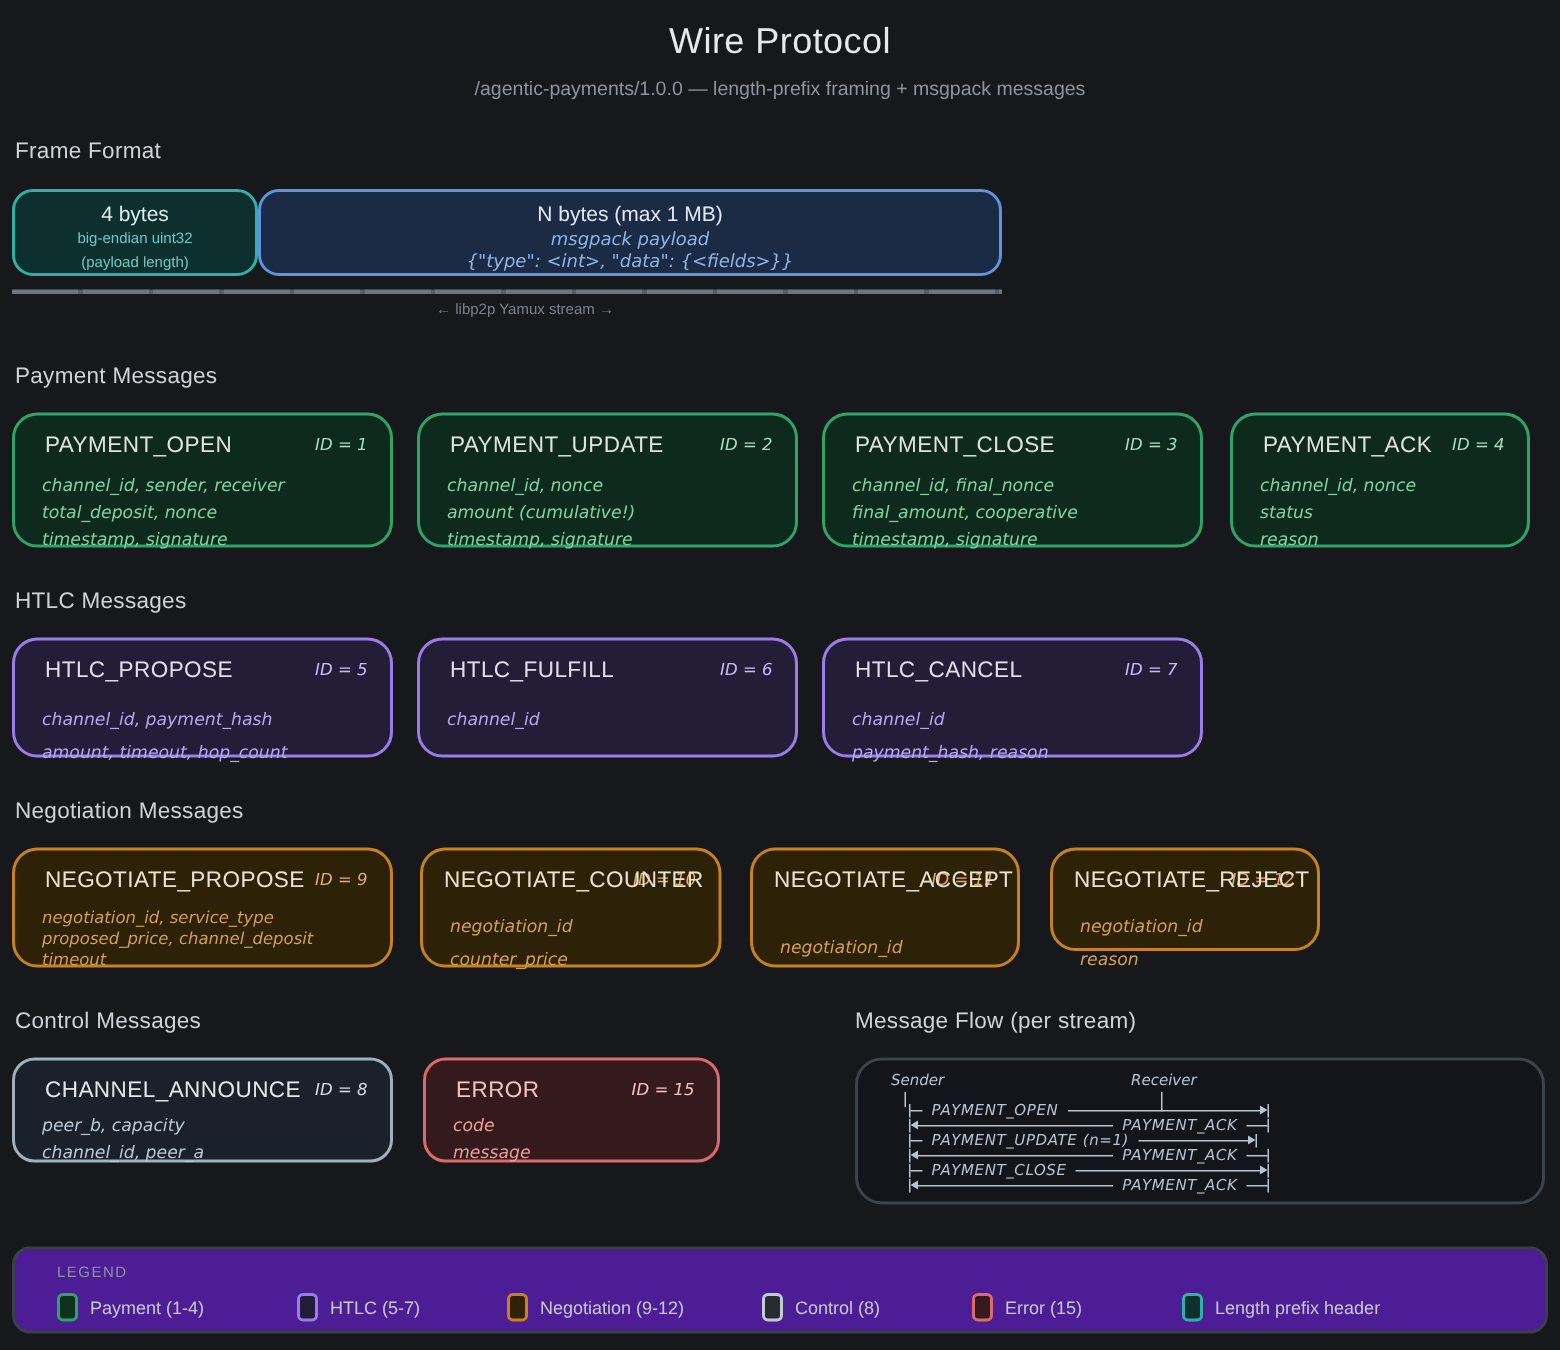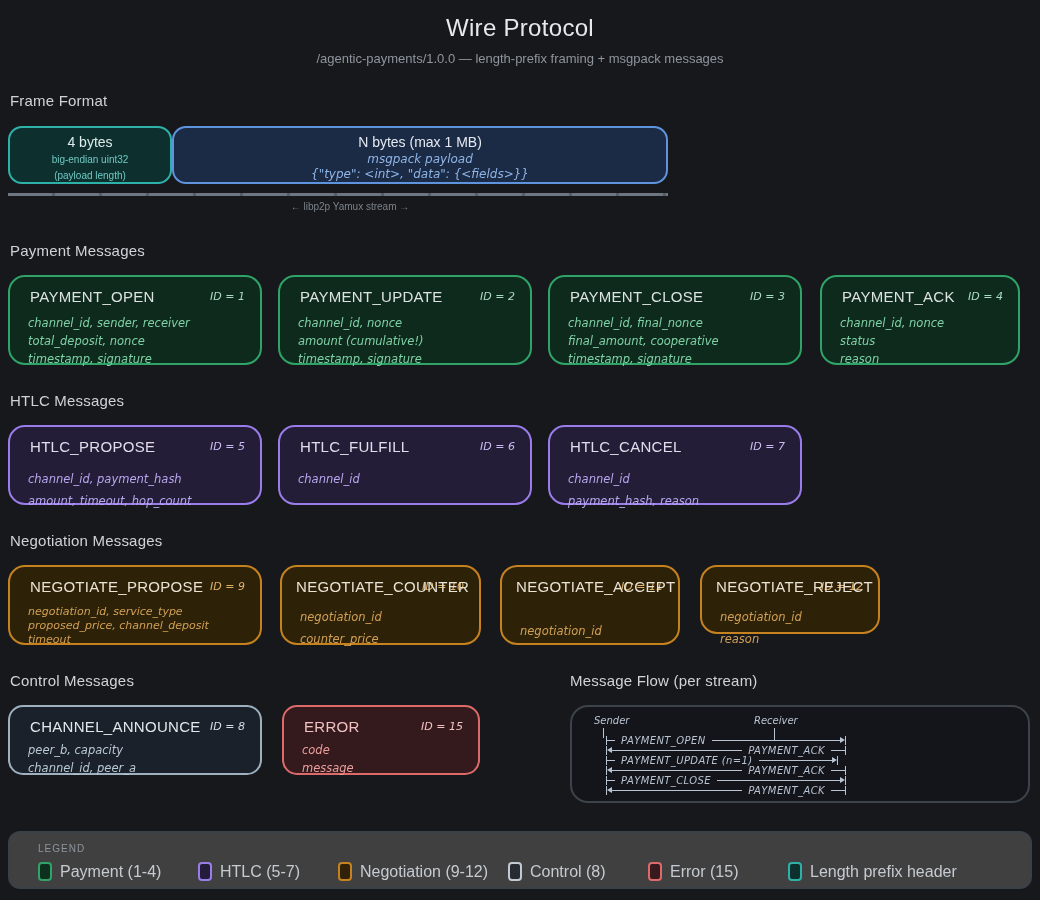--- a/index.html
+++ b/index.html
@@ -114,30 +114,30 @@
   .fline { flex:1; height:1px; background:currentColor; }
   .flbl { padding:0 6px; white-space:nowrap; letter-spacing:0.4px; }
   .farrow-r { width:0; height:0; border-left:5px solid currentColor;
               border-top:3px solid transparent; border-bottom:3px solid transparent; flex:none; }
   .farrow-l { width:0; height:0; border-right:5px solid currentColor;
               border-top:3px solid transparent; border-bottom:3px solid transparent; flex:none; }
 
   
   .legend {
     position:absolute; left:8px; top:831px; width:1024px; height:58px;
-    background:#404040; border:2px solid #3a4048; border-radius:12px;
+    background:#4c1d95; border:2px solid #3a4048; border-radius:12px;
     padding:10px 28px 0 28px;
   }
   .legend-title { font-size:10px; letter-spacing:1px; color:#8e959e; }
   .legend-items { display:flex; margin-top:8px; align-items:center; }
   .lg-item { display:flex; align-items:center; gap:8px; }
   .lg-1 { width:160px; } .lg-2 { width:140px; } .lg-3 { width:170px; }
   .lg-4 { width:140px; } .lg-5 { width:140px; }
   .lg-swatch { width:14px; height:19px; border:2px solid; border-radius:4px; flex:none; }
-  .lg-label { font-size:16px; color:#c6cbd1; white-space:nowrap; }
+  .lg-label { font-size:12px; color:#c6cbd1; white-space:nowrap; }
 </style>
 </head>
 <body>
 
 <div class="stage">
 
   <div class="page-title">Wire Protocol</div>
   <div class="page-subtitle">/agentic-payments/1.0.0 — length-prefix framing + msgpack messages</div>
 
   <div class="sec-h h-frame">Frame Format</div>

